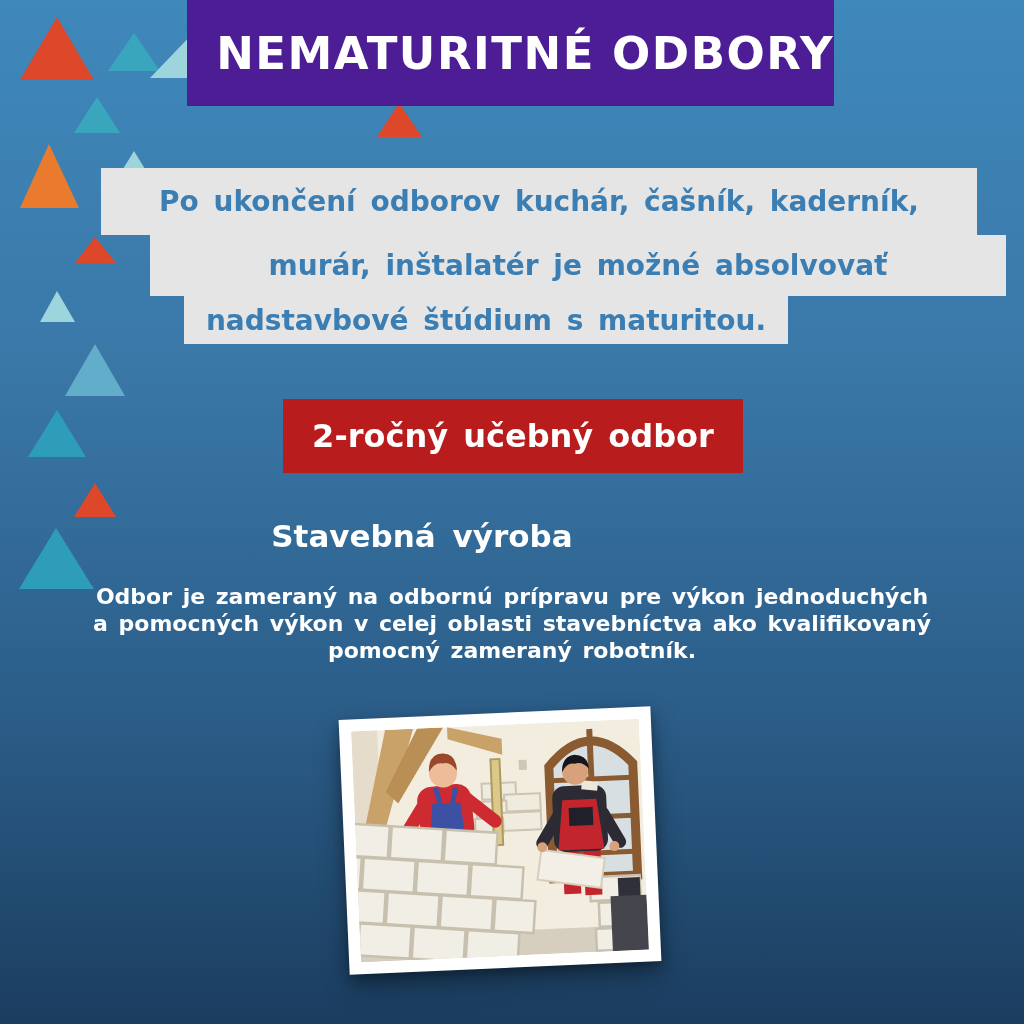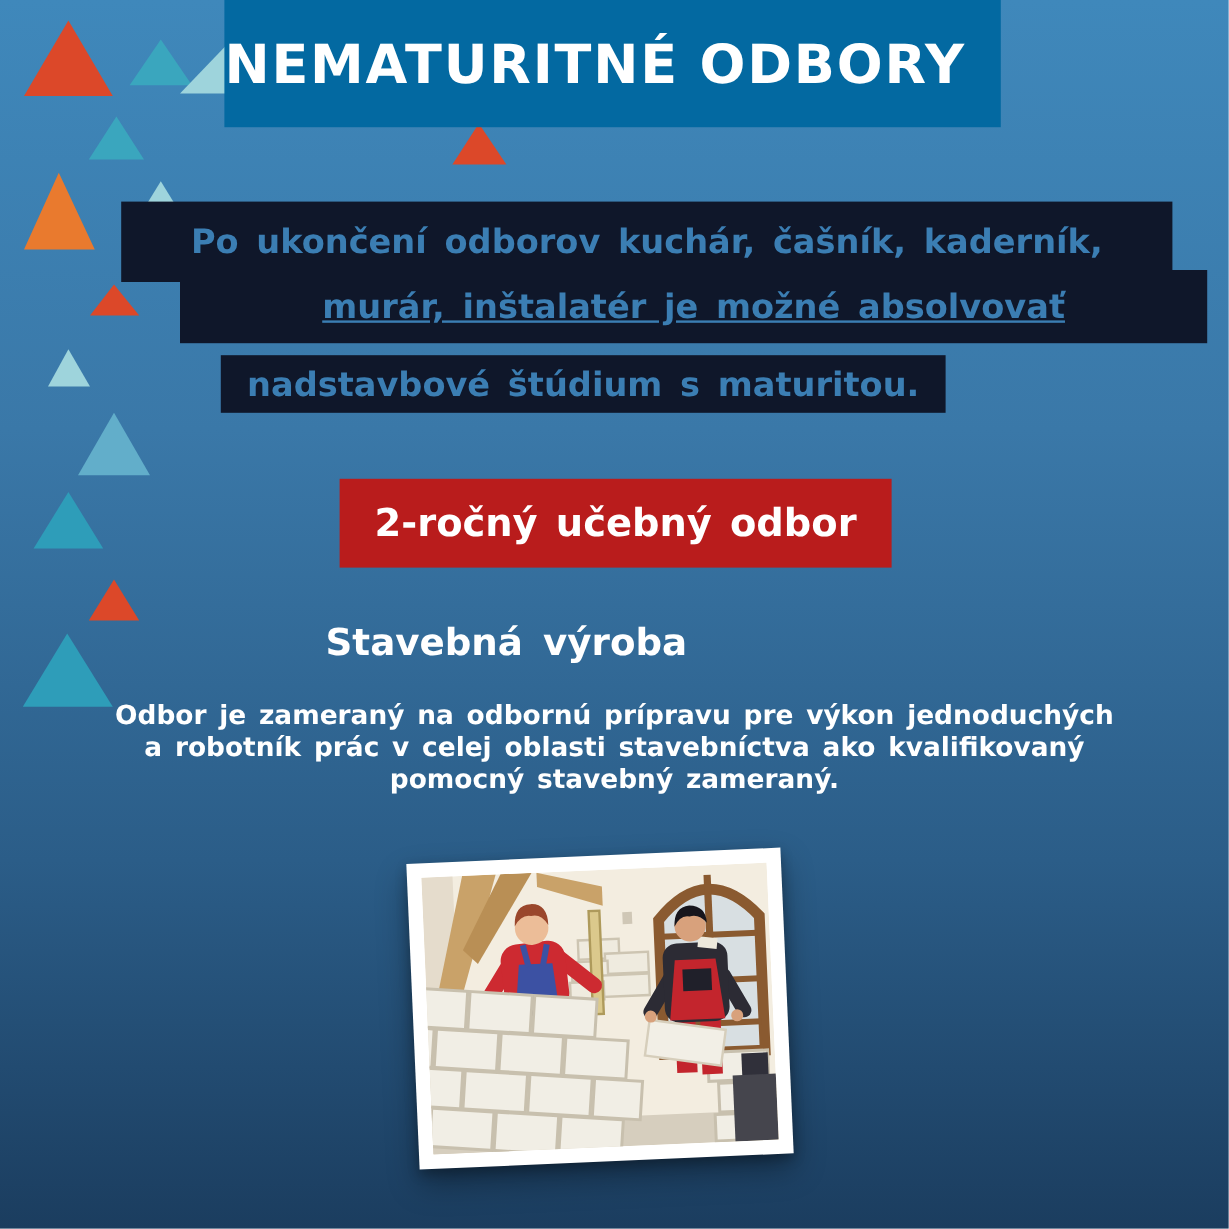--- a/index.html
+++ b/index.html
@@ -9,36 +9,36 @@
     font-family: "DejaVu Sans", sans-serif;
   }
   .bg {
     position: absolute; inset: 0;
     background: linear-gradient(180deg, #3F88BB 0%, #3A78A8 35%, #2B5D88 70%, #1B3D5F 100%);
   }
   .decor { position: absolute; left: 0; top: 0; z-index: 1; }
 
   .banner {
     position: absolute; left: 187px; top: 0; width: 647px; height: 106px;
-    background: #0369a1; z-index: 3;
-    display: flex; align-items: center; justify-content: flex-start;
+    background: #4c1d95; z-index: 3;
+    display: flex; align-items: center; justify-content: flex-end;
   }
   .banner-title {
     color: #FFFFFF; font-size: 45px; font-weight: 800; letter-spacing: 1.5px;
     white-space: nowrap;
   }
 
   .intro-line {
-    position: absolute; z-index: 3; background: #0f172a;
+    position: absolute; z-index: 3; background: #e5e5e5;
     display: flex; align-items: center; justify-content: center;
     color: #3B7EB3; font-weight: bold; font-size: 28px;
     word-spacing: 5px; white-space: nowrap;
   }
   .intro-line-1 { left: 101px; top: 168px; width: 876px; height: 67px; }
-  .intro-line-2 { left: 150px; top: 225px; width: 856px; height: 61px; text-decoration: underline; }
+  .intro-line-2 { left: 150px; top: 235px; width: 856px; height: 61px; }
   .intro-line-3 { left: 184px; top: 296px; width: 604px; height: 48px; }
 
   .badge {
     position: absolute; left: 283px; top: 399px; width: 460px; height: 74px;
     background: #b91c1c; z-index: 3;
     display: flex; align-items: center; justify-content: center;
     color: #FFFFFF; font-weight: bold; font-size: 32px; word-spacing: 4px;
     white-space: nowrap;
   }
 
@@ -89,22 +89,22 @@
 <div class="intro-line intro-line-1">Po ukončení odborov kuchár, čašník, kaderník,</div>
 <div class="intro-line intro-line-2">murár, inštalatér je možné absolvovať</div>
 <div class="intro-line intro-line-3">nadstavbové štúdium s maturitou.</div>
 
 <div class="badge">2-ročný učebný odbor</div>
 
 <div class="program-title">Stavebná výroba</div>
 
 <div class="program-desc">
   <div>Odbor je zameraný na odbornú prípravu pre výkon jednoduchých</div>
-  <div>a robotník prác v celej oblasti stavebníctva ako kvalifikovaný</div>
-  <div>pomocný stavebný zameraný.</div>
+  <div>a pomocných výkon v celej oblasti stavebníctva ako kvalifikovaný</div>
+  <div>pomocný zameraný robotník.</div>
 </div>
 
 <div class="photo-frame">
   <svg viewBox="0 0 288 231" width="288" height="231">
 
     <rect width="288" height="231" fill="#F3EDE0"></rect>
     <rect x="0" y="0" width="26" height="231" fill="#E5DCCC"></rect>
 
     <g>
       <polygon points="34,0 62,0 26,112 6,112" fill="#C9A269"></polygon>

